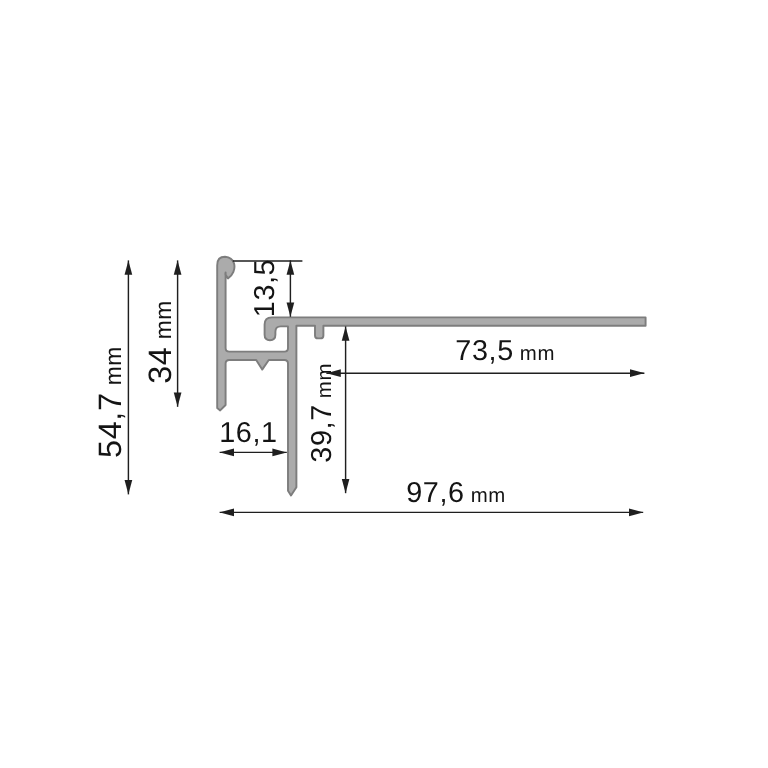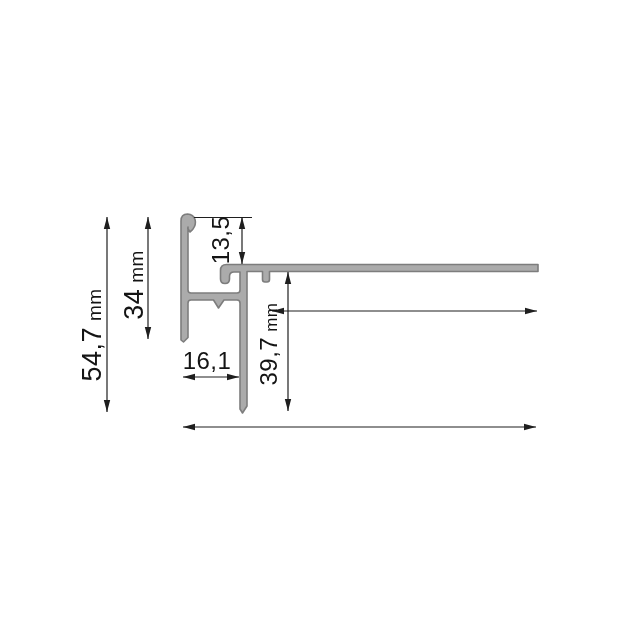--- a/index.html
+++ b/index.html
@@ -98,15 +98,21 @@
   </div>
 
   <div class="dim-label rot" style="left:269px;top:344px;">
     <span class="dim-num">39,7</span><span class="dim-unit">mm</span>
   </div>
 
   <div class="dim-label" style="left:207px;top:361px;">
     <span class="dim-num">16,1</span><span class="dim-unit"></span>
   </div>
 
+  <div class="dim-label" style="left:421px;top:293px;">
+    <span class="dim-num">73,5</span><span class="dim-unit">mm</span>
+  </div>
 
+  <div class="dim-label" style="left:380px;top:411px;">
+    <span class="dim-num">97,6</span><span class="dim-unit">mm</span>
+  </div>
 
 </div>
 
 </body></html>

